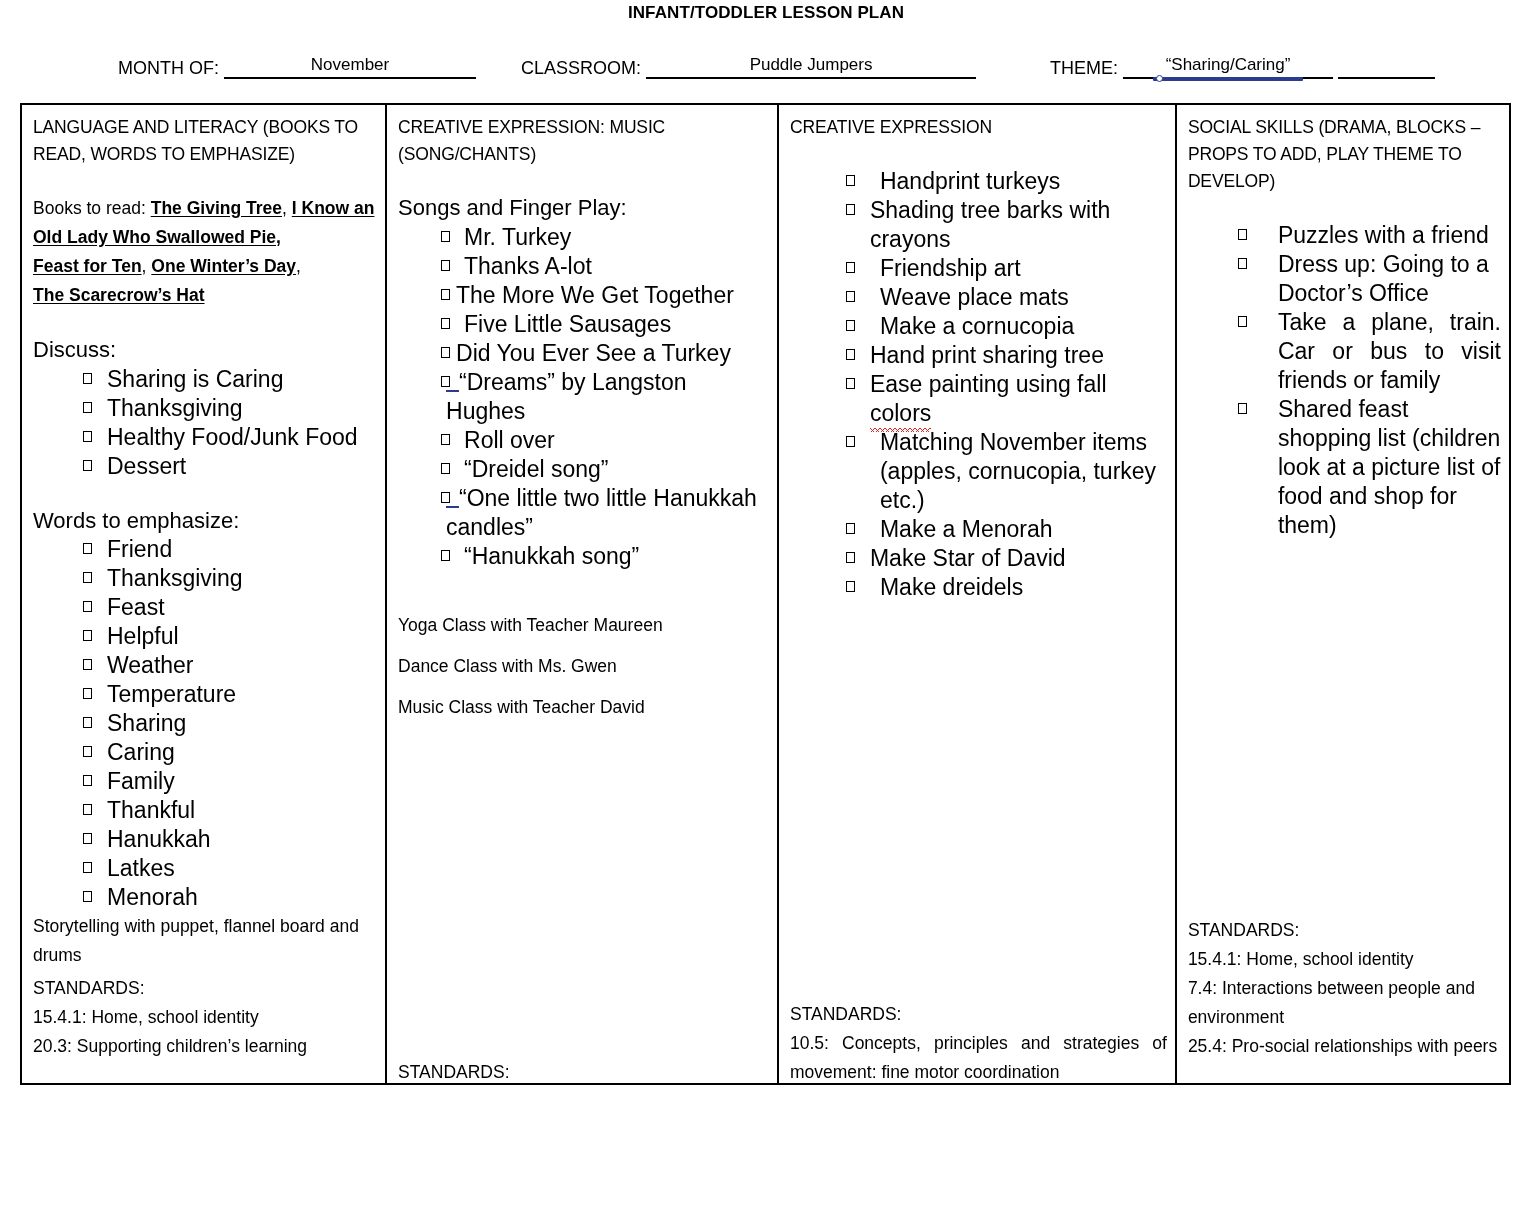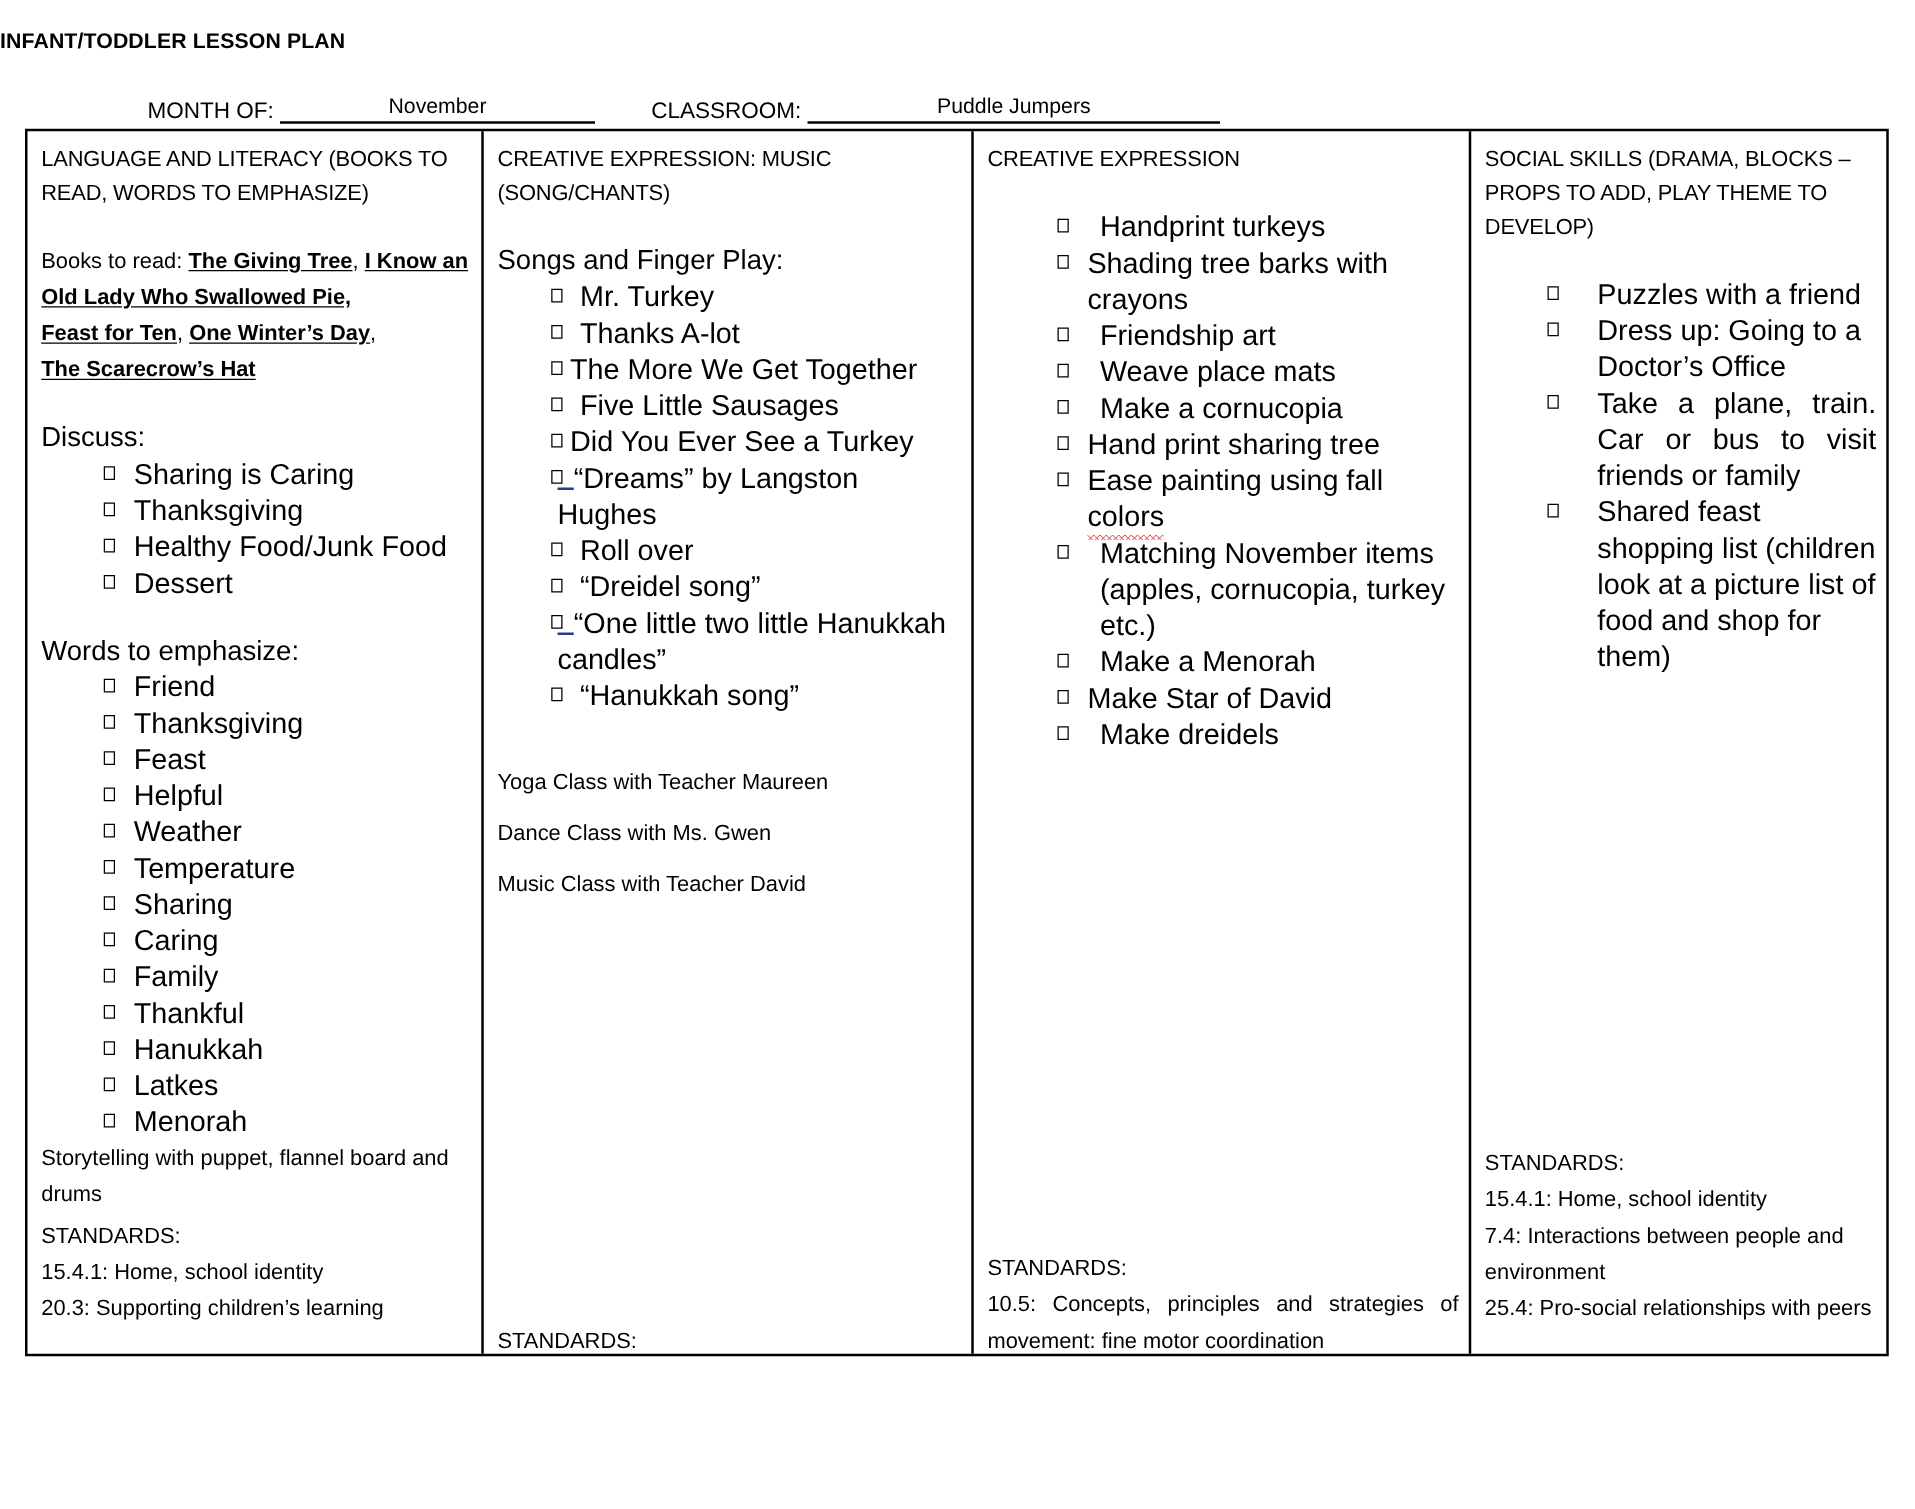--- a/index.html
+++ b/index.html
@@ -11,24 +11,25 @@
     width: 1532px;
     height: 1207px;
     font-family: "Liberation Sans", sans-serif;
     color: #000000;
     overflow: hidden;
     position: relative;
   }
 
   
   .doc-title {
+    text-align: center;
     font-weight: bold;
     font-size: 17px;
     letter-spacing: 0.1px;
-    padding-top: 23px;
+    padding-top: 3px;
     line-height: 20px;
   }
 
   
   .header-row {
     position: relative;
     height: 46px;
     margin-top: 18px;
   }
   .fld {
@@ -187,20 +188,29 @@
   <div class="fld" style="left:118px;">
     <span class="fld-label">MONTH OF:</span>
     <span class="fld-line" style="width:252px;">November</span>
   </div>
 
   <div class="fld" style="left:521px;">
     <span class="fld-label">CLASSROOM:</span>
     <span class="fld-line" style="width:330px;margin-top:32px;">Puddle Jumpers</span>
   </div>
 
+  <div class="fld" style="left:1050px;">
+    <span class="fld-label">THEME:</span>
+    <span class="fld-line" style="width:210px; position:relative;">
+      <span>“Sharing/Caring”</span>
+      <span class="blue-seg" style="left:30px; width:150px; bottom:-4px;"></span>
+      <span class="blue-dot" style="left:33px; bottom:-5px;"></span>
+    </span>
+    <span class="fld-line extra" style="width:97px;">&nbsp;</span>
+  </div>
 
 </div>
 
 <div class="plan-table">
 
   <div class="col col-1">
     <div class="col-head">LANGUAGE AND LITERACY (BOOKS TO READ, WORDS TO EMPHASIZE)</div>
 
     <div class="gap-sm"></div>
 

